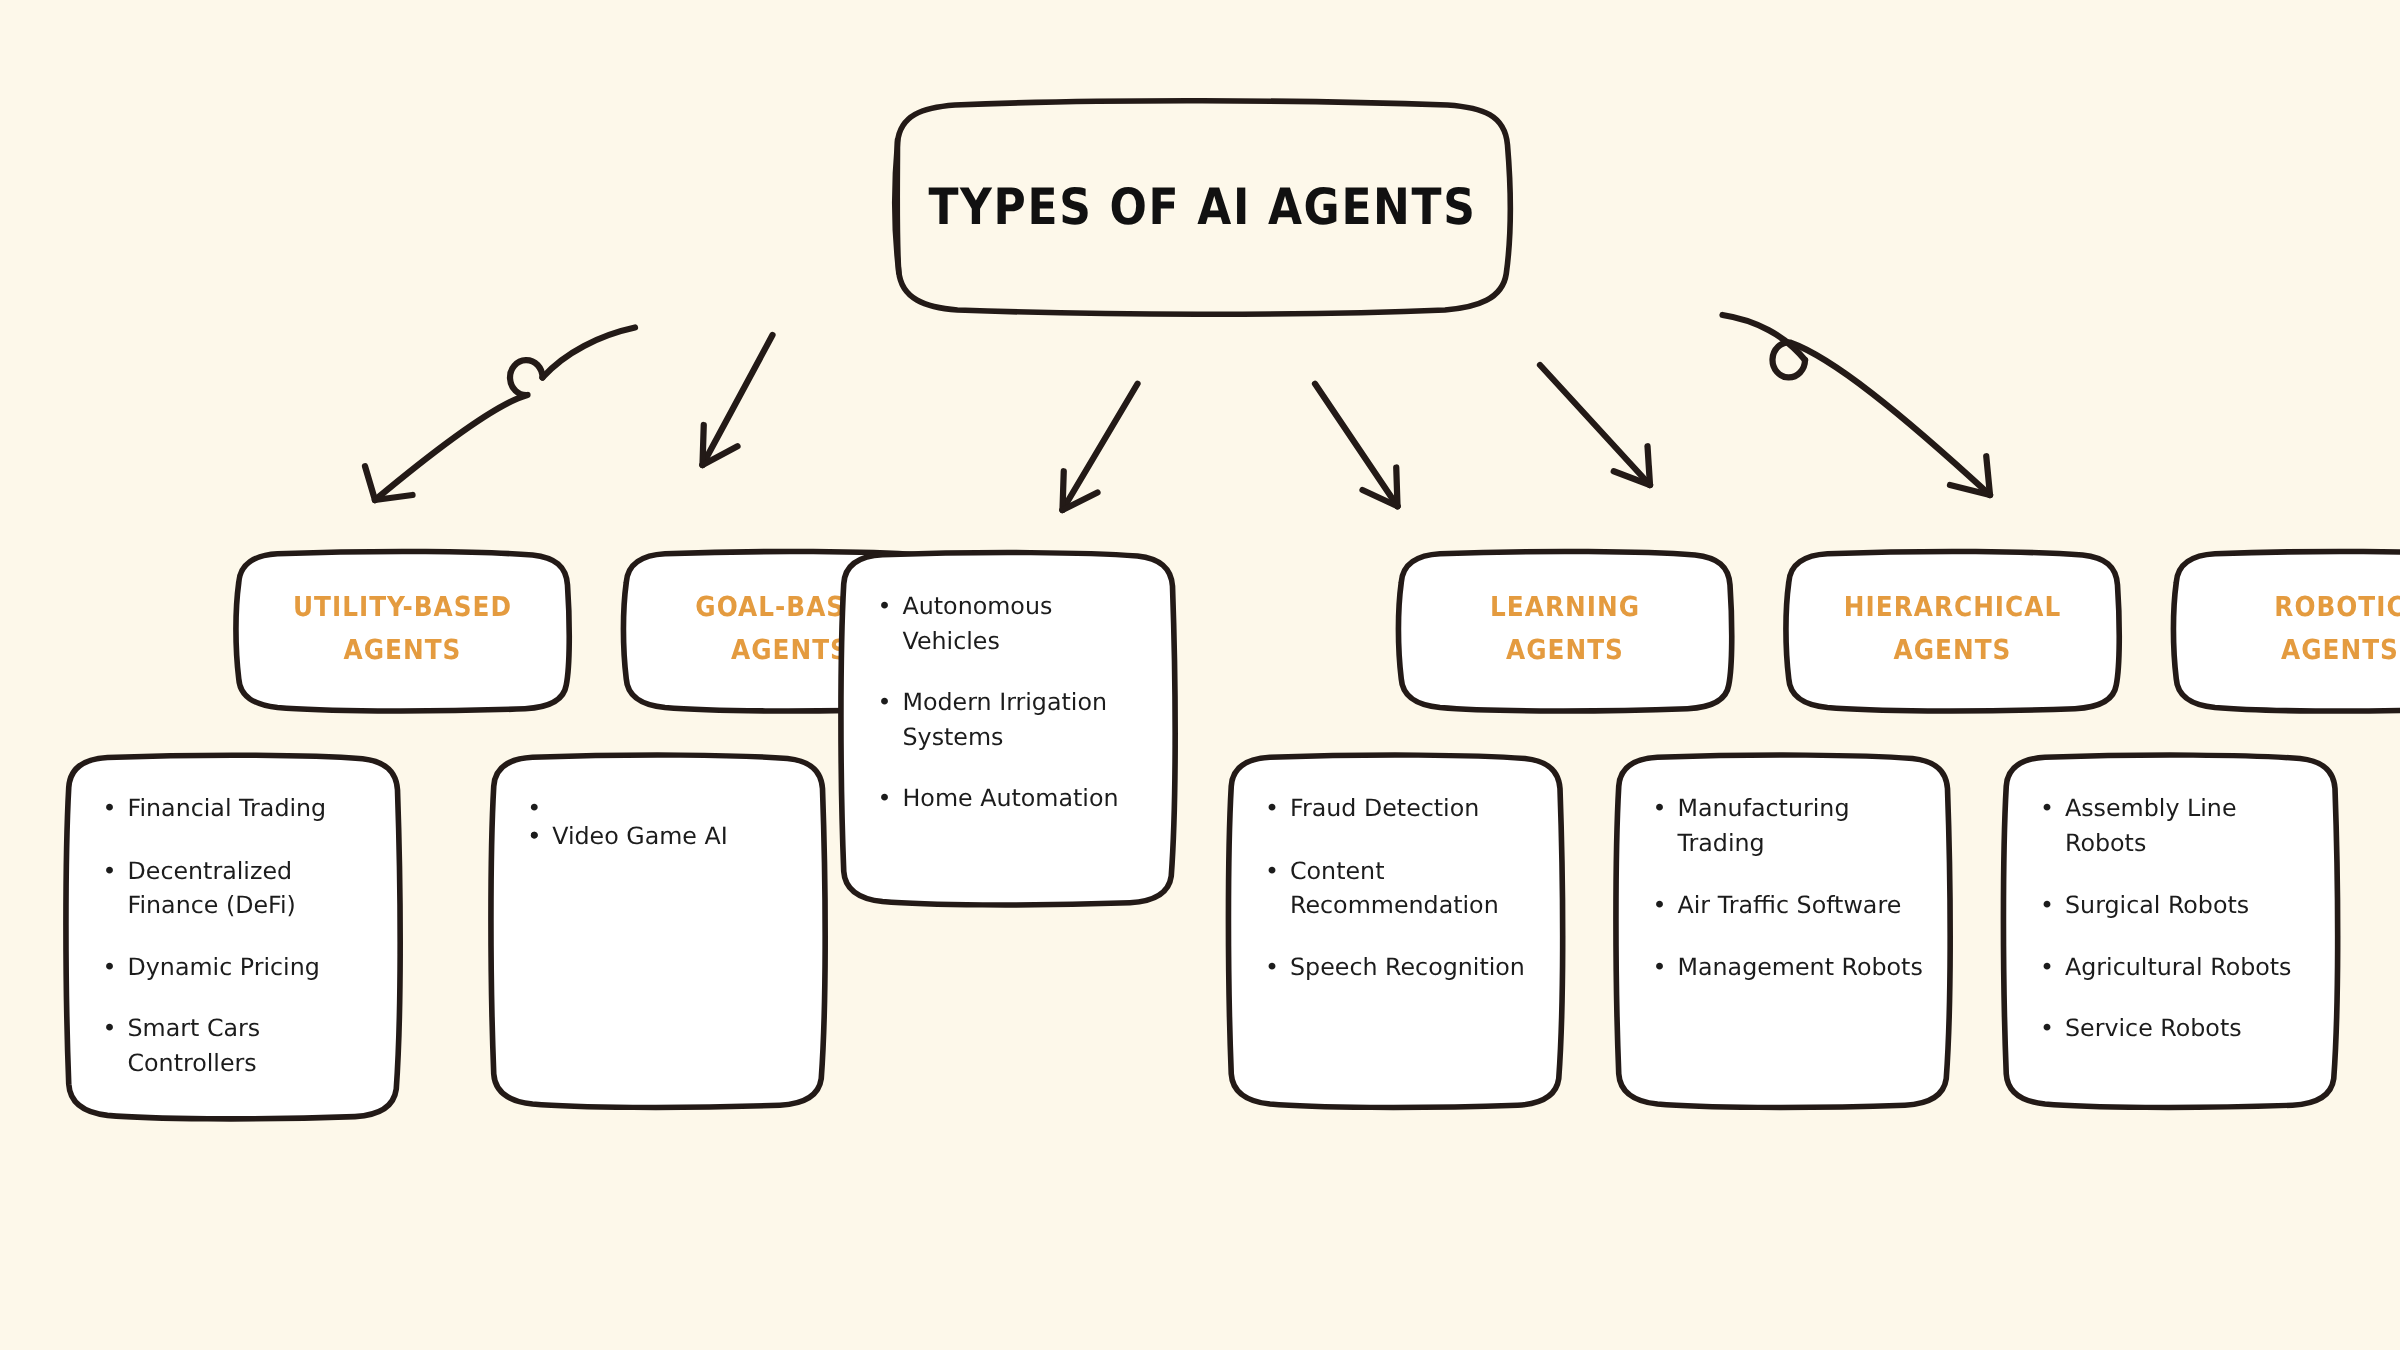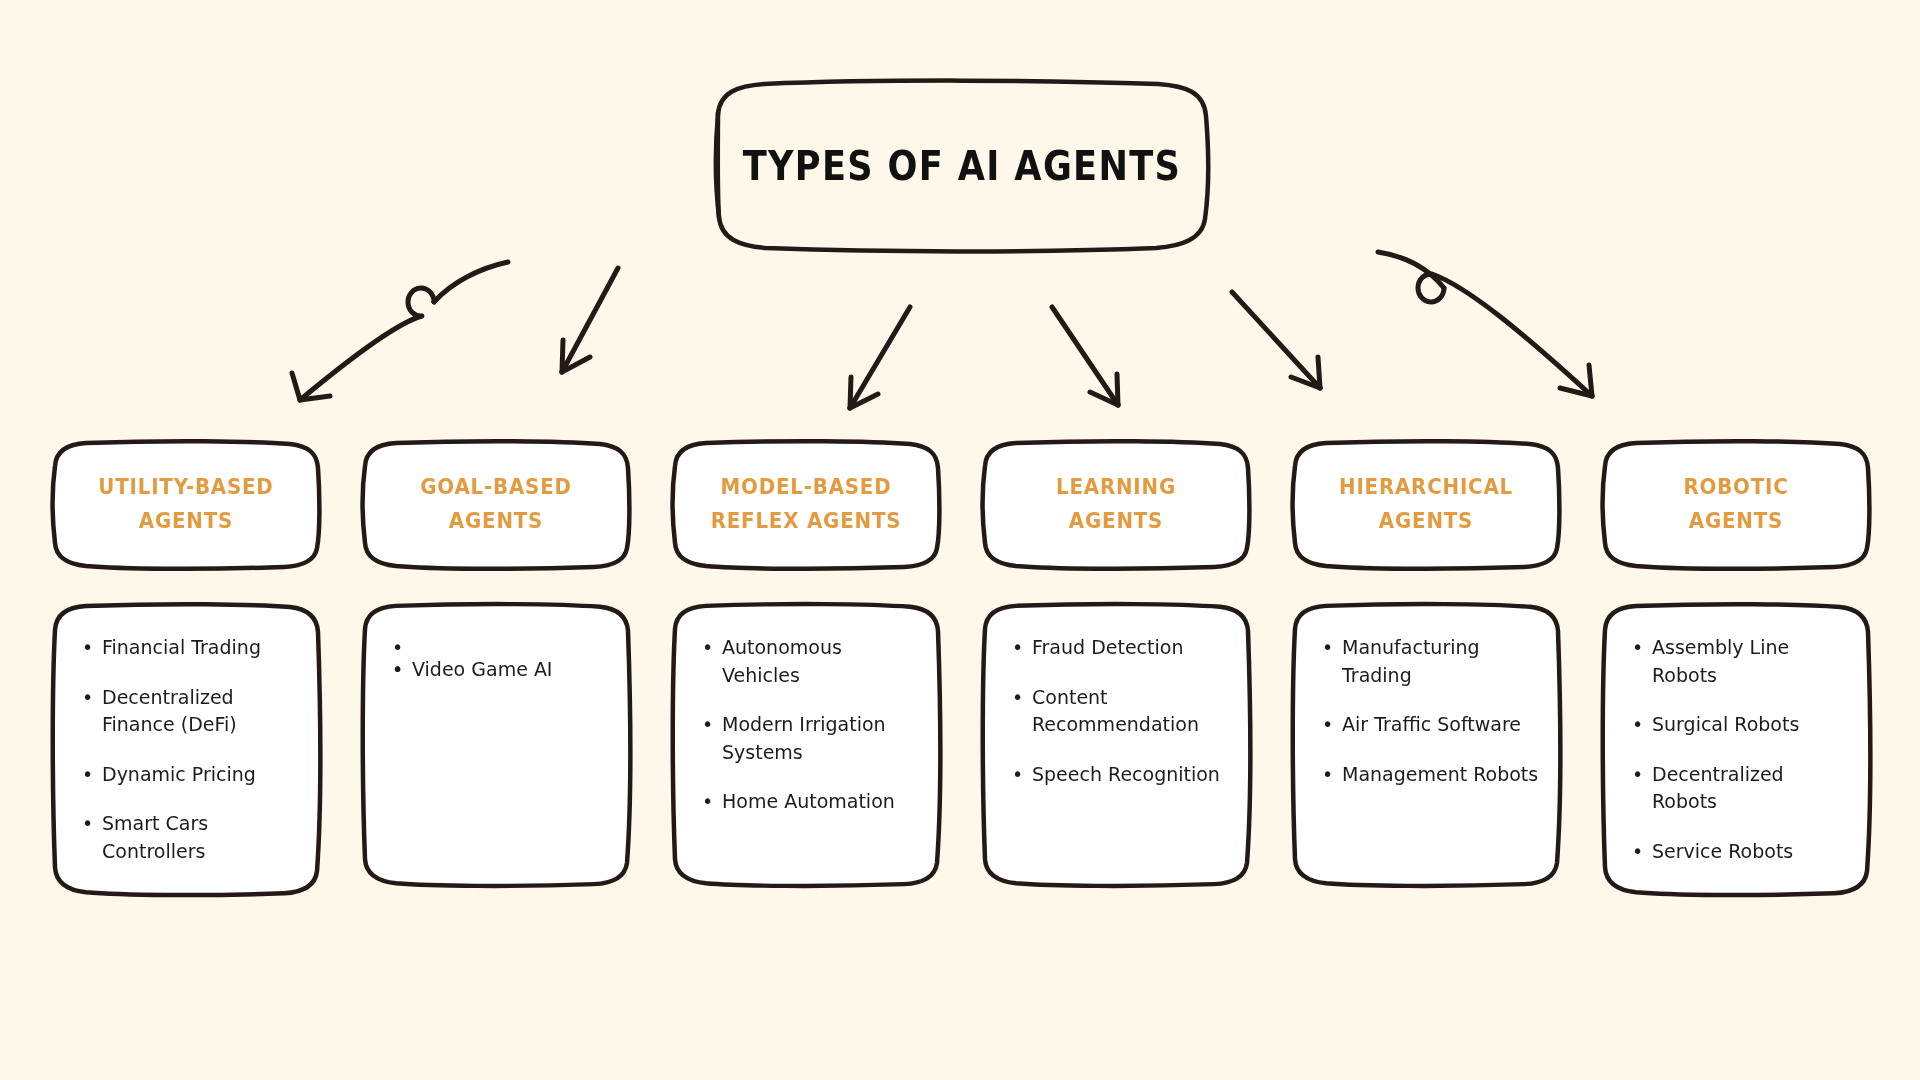--- a/index.html
+++ b/index.html
@@ -69,21 +69,21 @@
     top: 438px;
     width: 1822px;
     display: flex;
     justify-content: space-between;
     align-items: flex-start;
   }
   .column {
     width: 272px;
     display: flex;
     flex-direction: column;
-    align-items: flex-start;
+    align-items: center;
   }
 
   .head-box {
     position: relative;
     height: 132px;
     margin-bottom: 30px;
   }
   .head-svg {
     position: absolute;
     left: 0; top: 0;
@@ -278,142 +278,129 @@
         </svg>
         <ul class="items">
           <li><span class="bullet">•</span></li>
           <li><span class="bullet">•</span></li>
           <li><span class="bullet">•</span><span>Video Game AI</span></li>
         </ul>
       </div>
     </div>
 
     <div class="column">
+      <div class="list-box">
+        <svg class="list-svg" viewBox="0 0 272 300" preserveAspectRatio="none">
+          <path d="M 5 30 C 6 14, 18 7, 36 6 C 120 3, 200 4, 240 7
+                   C 258 9, 267 17, 268 32
+                   C 271 120, 271 215, 267 272
+                   C 265 287, 252 293, 234 294
+                   C 150 297, 70 296, 36 293
+                   C 18 291, 6 284, 5 268
+                   C 2 190, 2 85, 5 30 Z" fill="#ffffff" stroke="#231a17" stroke-width="4.5" stroke-linejoin="round" stroke-linecap="round"></path>
+        </svg>
+        <ul class="items">
+          <li><span class="bullet">•</span><span>Autonomous Vehicles</span></li>
+          <li><span class="bullet">•</span><span>Modern Irrigation Systems</span></li>
+          <li><span class="bullet">•</span><span>Home Automation</span></li>
+        </ul>
+      </div>
+    </div>
+
+    <div class="column">
       <div class="head-box">
         <svg class="head-svg" viewBox="0 0 272 132" preserveAspectRatio="none">
           <path d="M 5 28 C 6 13, 18 6, 36 5 C 120 2, 200 3, 240 6
                    C 258 8, 267 15, 268 30
                    C 270 60, 270 95, 267 110
                    C 265 123, 252 128, 234 129
                    C 150 132, 70 131, 36 128
                    C 18 126, 6 120, 5 105
                    C 2 80, 2 50, 5 28 Z" fill="#ffffff" stroke="#231a17" stroke-width="4.5" stroke-linejoin="round" stroke-linecap="round"></path>
         </svg>
-        <div class="head-label">MODEL-BASED
-REFLEX AGENTS</div>
-      </div>
-      <div class="list-box">
-        <svg class="list-svg" viewBox="0 0 272 300" preserveAspectRatio="none">
-          <path d="M 5 30 C 6 14, 18 7, 36 6 C 120 3, 200 4, 240 7
-                   C 258 9, 267 17, 268 32
-                   C 271 120, 271 215, 267 272
-                   C 265 287, 252 293, 234 294
-                   C 150 297, 70 296, 36 293
-                   C 18 291, 6 284, 5 268
-                   C 2 190, 2 85, 5 30 Z" fill="#ffffff" stroke="#231a17" stroke-width="4.5" stroke-linejoin="round" stroke-linecap="round"></path>
-        </svg>
-        <ul class="items">
-          <li><span class="bullet">•</span><span>Autonomous Vehicles</span></li>
-          <li><span class="bullet">•</span><span>Modern Irrigation Systems</span></li>
-          <li><span class="bullet">•</span><span>Home Automation</span></li>
+        <div class="head-label">LEARNING
+AGENTS</div>
+      </div>
+      <div class="list-box">
+        <svg class="list-svg" viewBox="0 0 272 300" preserveAspectRatio="none">
+          <path d="M 5 30 C 6 14, 18 7, 36 6 C 120 3, 200 4, 240 7
+                   C 258 9, 267 17, 268 32
+                   C 271 120, 271 215, 267 272
+                   C 265 287, 252 293, 234 294
+                   C 150 297, 70 296, 36 293
+                   C 18 291, 6 284, 5 268
+                   C 2 190, 2 85, 5 30 Z" fill="#ffffff" stroke="#231a17" stroke-width="4.5" stroke-linejoin="round" stroke-linecap="round"></path>
+        </svg>
+        <ul class="items">
+          <li><span class="bullet">•</span><span>Fraud Detection</span></li>
+          <li><span class="bullet">•</span><span>Content Recommendation</span></li>
+          <li><span class="bullet">•</span><span>Speech Recognition</span></li>
         </ul>
       </div>
     </div>
 
     <div class="column">
       <div class="head-box">
         <svg class="head-svg" viewBox="0 0 272 132" preserveAspectRatio="none">
           <path d="M 5 28 C 6 13, 18 6, 36 5 C 120 2, 200 3, 240 6
                    C 258 8, 267 15, 268 30
                    C 270 60, 270 95, 267 110
                    C 265 123, 252 128, 234 129
                    C 150 132, 70 131, 36 128
                    C 18 126, 6 120, 5 105
                    C 2 80, 2 50, 5 28 Z" fill="#ffffff" stroke="#231a17" stroke-width="4.5" stroke-linejoin="round" stroke-linecap="round"></path>
         </svg>
-        <div class="head-label">LEARNING
+        <div class="head-label">HIERARCHICAL
 AGENTS</div>
       </div>
       <div class="list-box">
         <svg class="list-svg" viewBox="0 0 272 300" preserveAspectRatio="none">
           <path d="M 5 30 C 6 14, 18 7, 36 6 C 120 3, 200 4, 240 7
                    C 258 9, 267 17, 268 32
                    C 271 120, 271 215, 267 272
                    C 265 287, 252 293, 234 294
                    C 150 297, 70 296, 36 293
                    C 18 291, 6 284, 5 268
                    C 2 190, 2 85, 5 30 Z" fill="#ffffff" stroke="#231a17" stroke-width="4.5" stroke-linejoin="round" stroke-linecap="round"></path>
         </svg>
         <ul class="items">
-          <li><span class="bullet">•</span><span>Fraud Detection</span></li>
-          <li><span class="bullet">•</span><span>Content Recommendation</span></li>
-          <li><span class="bullet">•</span><span>Speech Recognition</span></li>
+          <li><span class="bullet">•</span><span>Manufacturing Trading</span></li>
+          <li><span class="bullet">•</span><span>Air Traffic Software</span></li>
+          <li><span class="bullet">•</span><span>Management Robots</span></li>
         </ul>
       </div>
     </div>
 
     <div class="column">
       <div class="head-box">
         <svg class="head-svg" viewBox="0 0 272 132" preserveAspectRatio="none">
           <path d="M 5 28 C 6 13, 18 6, 36 5 C 120 2, 200 3, 240 6
                    C 258 8, 267 15, 268 30
                    C 270 60, 270 95, 267 110
                    C 265 123, 252 128, 234 129
                    C 150 132, 70 131, 36 128
                    C 18 126, 6 120, 5 105
                    C 2 80, 2 50, 5 28 Z" fill="#ffffff" stroke="#231a17" stroke-width="4.5" stroke-linejoin="round" stroke-linecap="round"></path>
         </svg>
-        <div class="head-label">HIERARCHICAL
-AGENTS</div>
-      </div>
-      <div class="list-box">
-        <svg class="list-svg" viewBox="0 0 272 300" preserveAspectRatio="none">
-          <path d="M 5 30 C 6 14, 18 7, 36 6 C 120 3, 200 4, 240 7
-                   C 258 9, 267 17, 268 32
-                   C 271 120, 271 215, 267 272
-                   C 265 287, 252 293, 234 294
-                   C 150 297, 70 296, 36 293
-                   C 18 291, 6 284, 5 268
-                   C 2 190, 2 85, 5 30 Z" fill="#ffffff" stroke="#231a17" stroke-width="4.5" stroke-linejoin="round" stroke-linecap="round"></path>
-        </svg>
-        <ul class="items">
-          <li><span class="bullet">•</span><span>Manufacturing Trading</span></li>
-          <li><span class="bullet">•</span><span>Air Traffic Software</span></li>
-          <li><span class="bullet">•</span><span>Management Robots</span></li>
-        </ul>
-      </div>
-    </div>
-
-    <div class="column">
-      <div class="head-box">
-        <svg class="head-svg" viewBox="0 0 272 132" preserveAspectRatio="none">
-          <path d="M 5 28 C 6 13, 18 6, 36 5 C 120 2, 200 3, 240 6
-                   C 258 8, 267 15, 268 30
-                   C 270 60, 270 95, 267 110
-                   C 265 123, 252 128, 234 129
-                   C 150 132, 70 131, 36 128
-                   C 18 126, 6 120, 5 105
-                   C 2 80, 2 50, 5 28 Z" fill="#ffffff" stroke="#231a17" stroke-width="4.5" stroke-linejoin="round" stroke-linecap="round"></path>
-        </svg>
         <div class="head-label">ROBOTIC
 AGENTS</div>
       </div>
       <div class="list-box">
         <svg class="list-svg" viewBox="0 0 272 300" preserveAspectRatio="none">
           <path d="M 5 30 C 6 14, 18 7, 36 6 C 120 3, 200 4, 240 7
                    C 258 9, 267 17, 268 32
                    C 271 120, 271 215, 267 272
                    C 265 287, 252 293, 234 294
                    C 150 297, 70 296, 36 293
                    C 18 291, 6 284, 5 268
                    C 2 190, 2 85, 5 30 Z" fill="#ffffff" stroke="#231a17" stroke-width="4.5" stroke-linejoin="round" stroke-linecap="round"></path>
         </svg>
         <ul class="items">
           <li><span class="bullet">•</span><span>Assembly Line Robots</span></li>
           <li><span class="bullet">•</span><span>Surgical Robots</span></li>
-          <li><span class="bullet">•</span><span>Decentralized Robots</span></li>
+          <li><span class="bullet">•</span><span>Agricultural Robots</span></li>
           <li><span class="bullet">•</span><span>Service Robots</span></li>
         </ul>
       </div>
     </div>
 
   </div>
 </div>
 
 </body></html>

